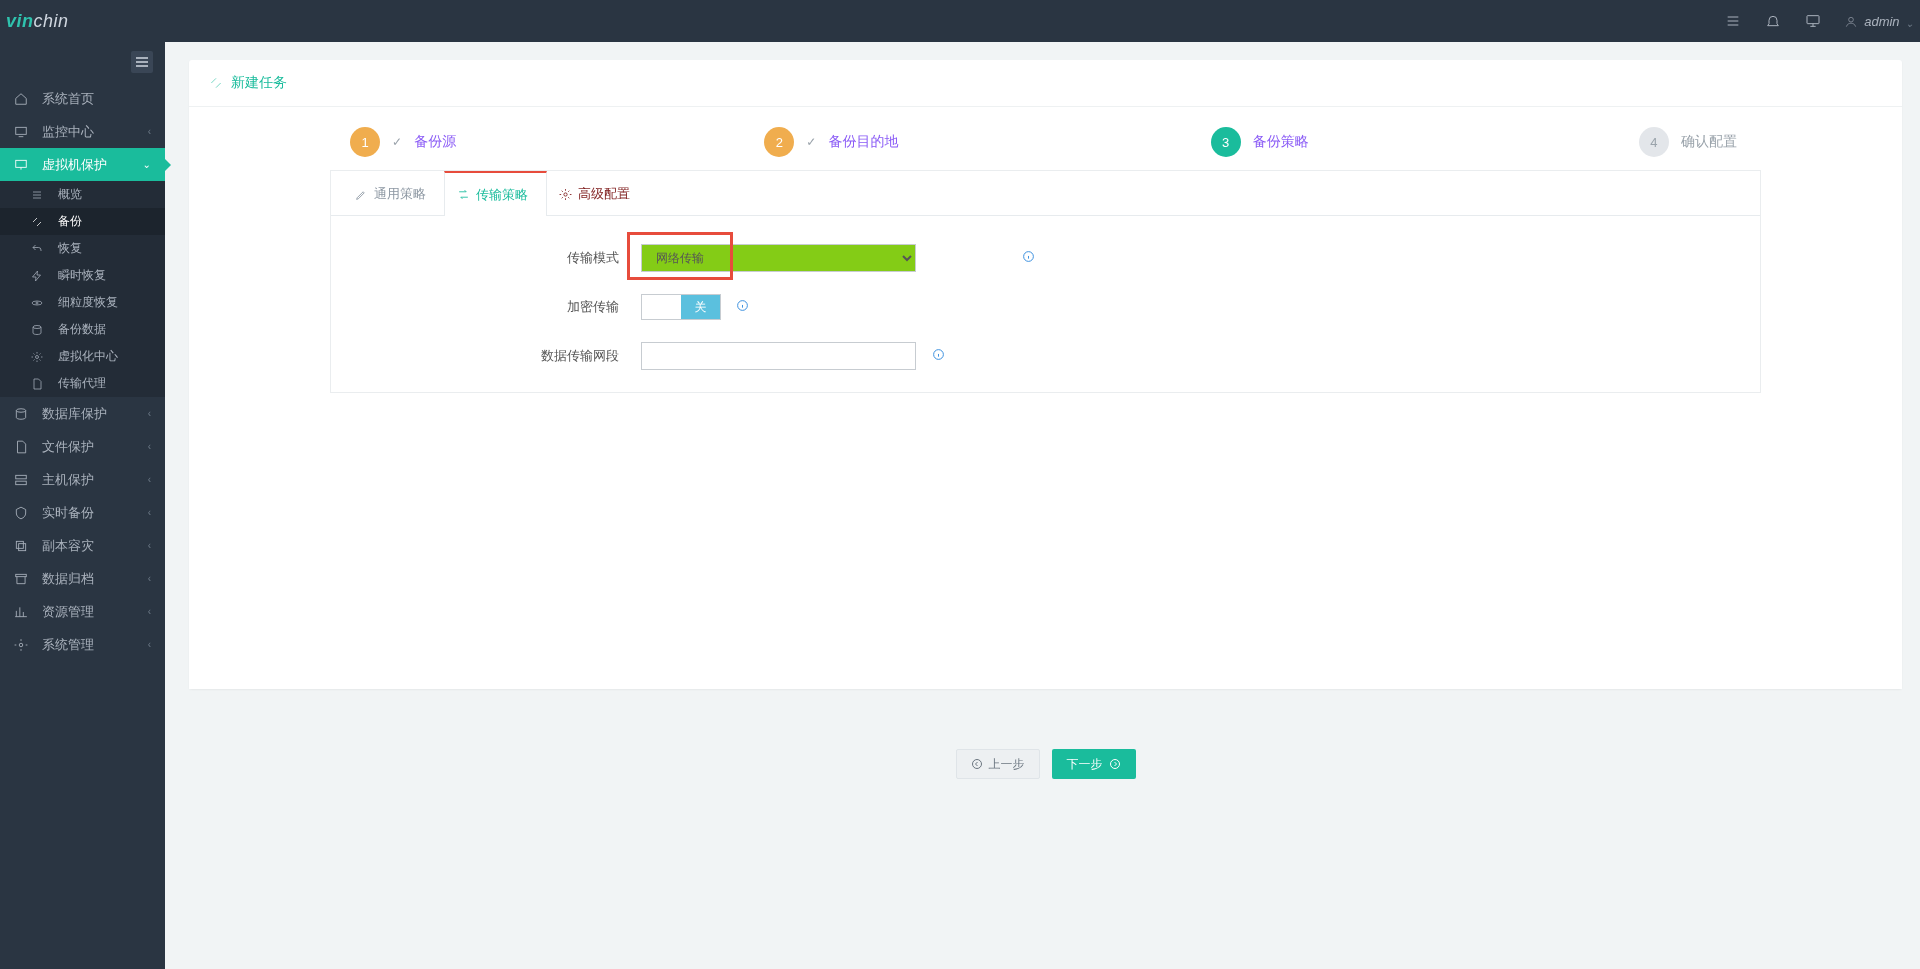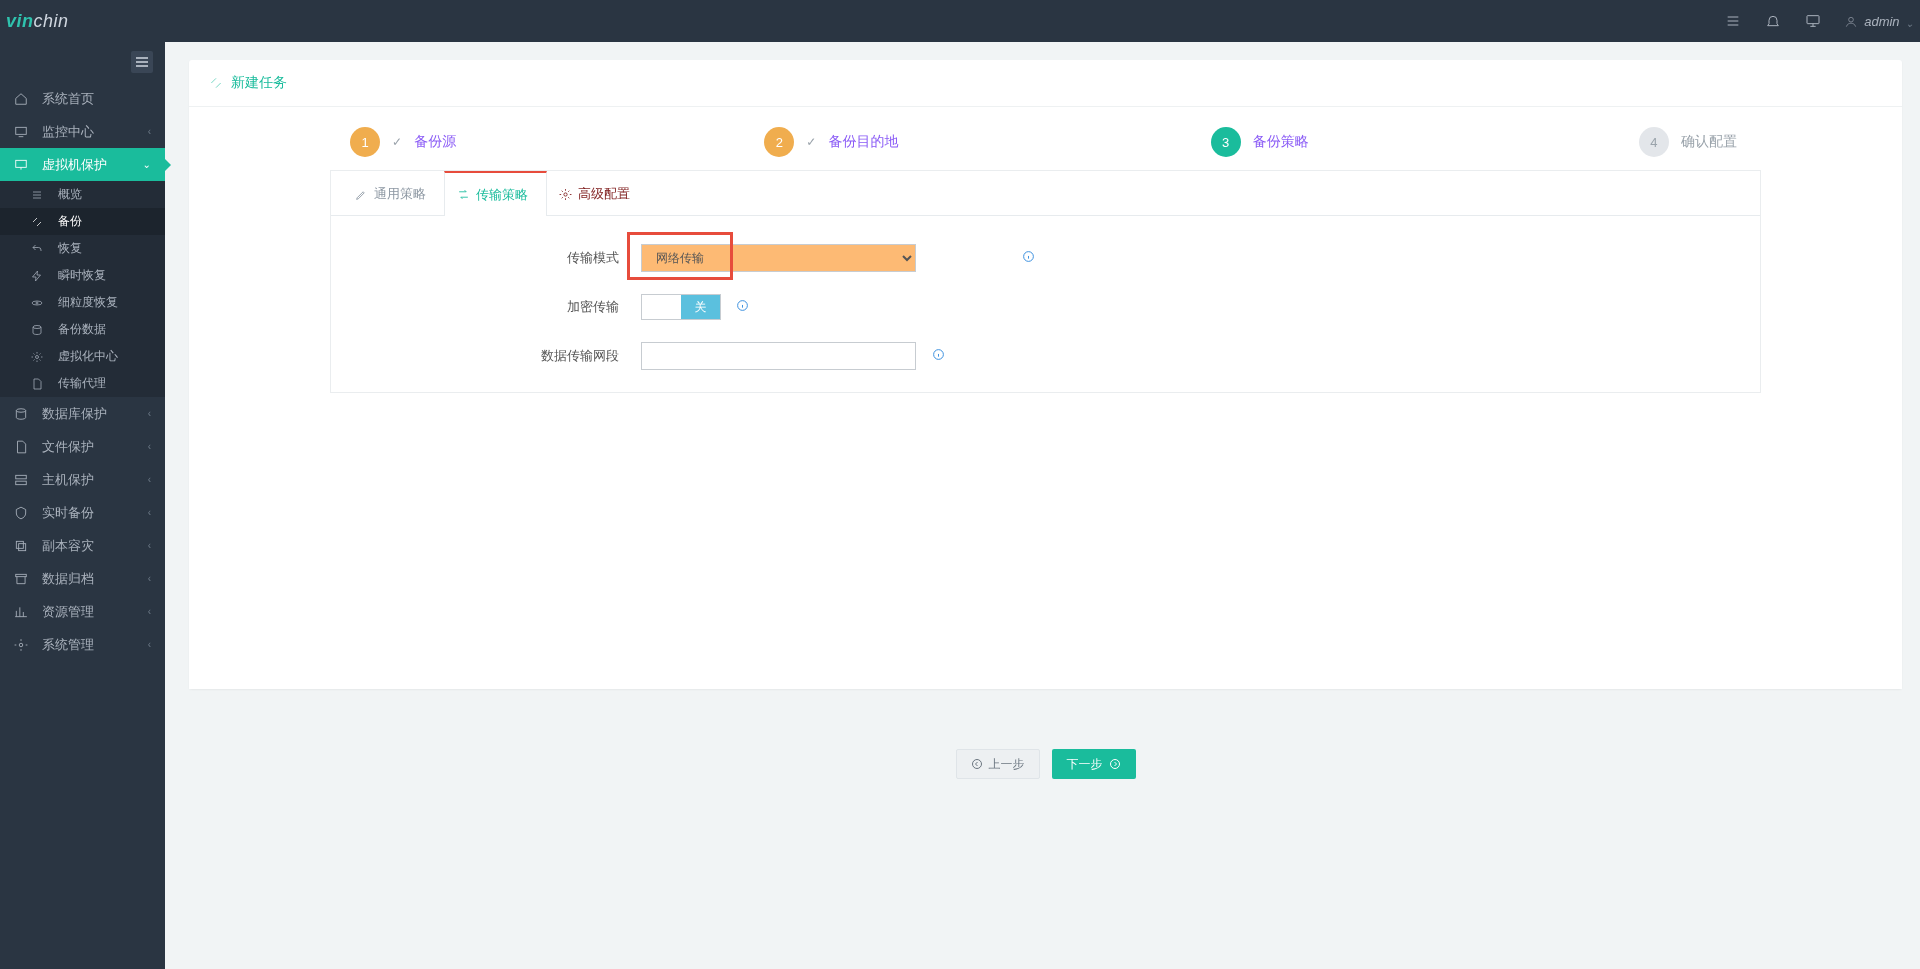--- a/index.html
+++ b/index.html
@@ -59,21 +59,21 @@
     .tab.active { color: #1abc9c; border-top: 2px solid #e74c3c; border-left: 1px solid #e7ebee; border-right: 1px solid #e7ebee; margin-bottom: -1px; background: #fff; }
     .tab.adv { color: #7f1d1d; }
 
     .form { max-width: 1100px; }
     .form-row { display: flex; align-items: center; margin-bottom: 22px; }
     .form-label { width: 310px; text-align: right; padding-right: 22px; color: #555; font-size: 13px; }
     .form-control-wrap { width: 275px; display: flex; align-items: center; }
     .info { width: 30px; text-align: left; margin-left: 16px; color: #3a8fde; cursor: pointer; }
     .info svg { width: 13px; height: 13px; stroke: #3a8fde; fill: none; stroke-width: 1.8; }
 
-    select.select { width: 100%; height: 28px; border: 1px solid #c7ccd1; background: #fdba74; font-size: 12px; color: #555; padding-left: 10px; outline: none; }
+    select.select { width: 100%; height: 28px; border: 1px solid #c7ccd1; background: #84cc16; font-size: 12px; color: #555; padding-left: 10px; outline: none; }
     .select-highlight { border: 2px solid #e74c3c; padding: 1px 1px 1px 1px; display: inline-block; }
     .row-trans .form-control-wrap { width: 365px; position: relative; }
     .row-trans .select-highlight { position: absolute; left: -14px; top: -12px; height: 48px; width: 106px; border: 3px solid #e74c3c; pointer-events: none; }
     .row-trans select.select { width: 275px; }
 
     .switch { display: flex; border: 1px solid #c7ccd1; width: 80px; height: 26px; }
     .switch .half { flex: 1; display: flex; align-items: center; justify-content: center; font-size: 12px; }
     .switch .half.off { background: #5bc0de; color: #fff; }
     .switch .half.blank { background: #fff; }
 

